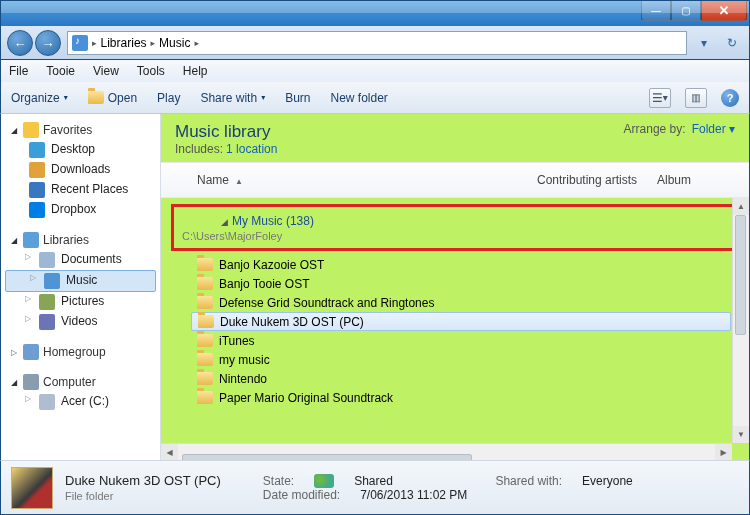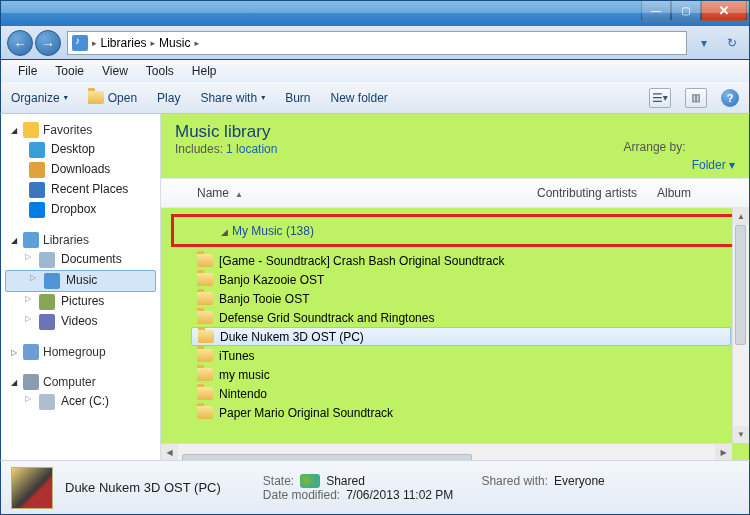--- a/index.html
+++ b/index.html
@@ -22,21 +22,21 @@
 .breadcrumb { flex: 1; height: 24px; background: #fff; border: 1px solid #8ba3ba; display: flex; align-items: center; padding: 0 4px; gap: 4px; }
 .bc-icon { width: 16px; height: 16px; background: #4a90d9; border-radius: 2px; position: relative; }
 .bc-icon::after { content: "♪"; color: #fff; font-size: 10px; position: absolute; left: 3px; top: 0; }
 .bc-sep { color: #555; font-size: 9px; }
 .bc-item { color: #000; }
 .nav-refresh, .nav-down { width: 22px; height: 22px; display: flex; align-items: center; justify-content: center; color: #3363a0; }
 .searchbox { width: 210px; height: 24px; background: #fff; border: 1px solid #8ba3ba; display: flex; align-items: center; padding: 0 6px; color: #888; font-style: italic; }
 .searchbox .sicn { margin-left: auto; color: #4a7fc7; font-style: normal; }
 
 
-.menubar { height: 22px; background: linear-gradient(to bottom,#f6f9fd,#e6eef8); border-left: 1px solid #184d82; border-right: 1px solid #184d82; display: flex; align-items: center; padding: 0 17px; gap: 18px; color: #222; }
+.menubar { height: 22px; background: linear-gradient(to bottom,#f6f9fd,#e6eef8); border-left: 1px solid #184d82; border-right: 1px solid #184d82; display: flex; align-items: center; padding: 0 8px; gap: 18px; color: #222; }
 .menubar span { cursor: default; }
 
 
 .toolbar { height: 32px; background: linear-gradient(to bottom,#f2f6fb,#dde7f3); border-left: 1px solid #184d82; border-right: 1px solid #184d82; border-bottom: 1px solid #c1c9d4; display: flex; align-items: center; padding: 0 10px; gap: 20px; color: #1a3e6c; }
 .tb-item { display: flex; align-items: center; gap: 4px; }
 .tb-drop::after { content: " ▾"; font-size: 8px; }
 .tb-right { margin-left: auto; display: flex; align-items: center; gap: 14px; }
 .tb-iconbtn { width: 22px; height: 20px; border: 1px solid #a0aebf; background: linear-gradient(to bottom,#fbfdff,#dfe7f0); border-radius: 2px; display: flex; align-items: center; justify-content: center; font-size: 10px; color: #456; }
 .helpbtn { width: 18px; height: 18px; border-radius: 50%; background: radial-gradient(circle at 35% 30%,#7db4ec,#2c71b8); color: #fff; display: flex; align-items: center; justify-content: center; font-weight: bold; font-size: 11px; }
 
@@ -68,23 +68,23 @@
 .ico-comp { background: #8a9db0; }
 .ico-drive { background: #b0bccf; }
 
 
 .content { flex: 1; display: flex; flex-direction: column; background: #bef264; position: relative; }
 .lib-header { padding: 8px 14px 6px 14px; display: flex; justify-content: space-between; align-items: flex-start; }
 .lib-title { color: #1a3e75; font-size: 17px; }
 .lib-sub { color: #555; font-size: 11px; }
 .lib-sub a { color: #1560bd; text-decoration: none; }
 .arrange { color: #555; font-size: 11px; display: flex; align-items: center; gap: 6px; }
-.arrange-val { color: #1560bd; margin-top: 36px; }
-
-.col-headers { display: flex; border-top: 1px solid #e5e9ee; border-bottom: 1px solid #e5e9ee; height: 30px; align-items: center; color: #444; background: linear-gradient(to bottom,#fdfdfe,#f2f5f8); padding-left: 36px; }
+.arrange-val { color: #1560bd; }
+
+.col-headers { display: flex; border-top: 1px solid #e5e9ee; border-bottom: 1px solid #e5e9ee; height: 36px; align-items: center; color: #444; background: linear-gradient(to bottom,#fdfdfe,#f2f5f8); padding-left: 36px; }
 .col-name { width: 340px; }
 .col-art { width: 120px; }
 .col-album { flex: 1; }
 .sort-caret { font-size: 8px; color: #666; margin-left: 6px; }
 
 .listarea { flex: 1; overflow: hidden; position: relative; }
 .group-head { margin: 6px 10px 4px 10px; padding: 6px 8px; border: 3px solid #d22; }
 .group-title { color: #1a4fa0; font-size: 13px; margin-left: 39px; }
 .group-path { color: #777; font-size: 11px; margin-top: 2px; }
 .group-tri { display: inline-block; color: #555; font-size: 9px; margin-right: 4px; }
@@ -105,21 +105,21 @@
 .vscroll .vtrack { flex: 1; position: relative; }
 .vscroll .vthumb { position: absolute; top: 0; left: 2px; width: 11px; height: 120px; background: #cfd6dd; border: 1px solid #b5bec8; border-radius: 2px; }
 
 
 .details { height: 55px; border: 1px solid #184d82; border-top: 1px solid #cfd7e0; background: linear-gradient(to bottom,#f3f7fb,#e3ebf4); display: flex; align-items: center; padding: 4px 10px; gap: 12px; }
 .thumb { width: 42px; height: 42px; background: linear-gradient(135deg,#f0d070,#3a3a3a 55%,#b03030 65%); border: 1px solid #c9b070; }
 .det-col1 { display: flex; flex-direction: column; gap: 2px; }
 .det-name { color: #222; font-size: 13px; }
 .det-type { color: #777; font-size: 11px; }
 .det-grid { display: flex; gap: 28px; margin-left: 30px; }
-.kv { display: flex; gap: 6px; }
+.kv { display: flex; gap: 20px; }
 .kv .k { color: #666; text-align: right; }
 .kv .v { color: #222; }
 .share-ico { display: inline-block; width: 20px; height: 14px; background: radial-gradient(circle at 30% 40%,#7b3,#4a8 60%),radial-gradient(circle at 70% 50%,#5ad,#28b 60%); border-radius: 3px; vertical-align: -3px; }
 </style>
 </head>
 <body>
 
 <div class="titlebar">
   <div class="win-btns">
     <div class="win-btn win-min">—</div>
@@ -259,26 +259,23 @@
 
     <div class="col-headers">
       <div class="col-name"><span>Name</span><span class="sort-caret">▲</span></div>
       <div class="col-art">Contributing artists</div>
       <div class="col-album">Album</div>
     </div>
 
     <div class="listarea">
       <div class="group-head">
         <div class="group-title"><span class="group-tri">◢</span><span>My Music (138)</span></div>
+        <div class="group-path">C:\Users\MajorFoley</div>
       </div>
       <div class="filelist" id="filelist">
-          <div class="filerow">
-            <span class="folder-icon"></span>
-            <span>[Game - Soundtrack] Crash Bash Original Soundtrack</span>
-          </div>
           <div class="filerow">
             <span class="folder-icon"></span>
             <span>Banjo Kazooie OST</span>
           </div>
           <div class="filerow">
             <span class="folder-icon"></span>
             <span>Banjo Tooie OST</span>
           </div>
           <div class="filerow">
             <span class="folder-icon"></span>
@@ -321,20 +318,21 @@
         <div class="harrow">▶</div>
       </div>
     </div>
   </div>
 </div>
 
 <div class="details">
   <div class="thumb"></div>
   <div class="det-col1">
     <div class="det-name">Duke Nukem 3D OST (PC)</div>
+    <div class="det-type">File folder</div>
   </div>
   <div class="det-grid">
     <div>
       <div class="kv">
           <span class="k">State:</span> 
           <span class="share-ico"></span> 
           <span class="v">Shared</span>
         </div>
       <div class="kv" style="">
           <span class="k">Date modified:</span> 

